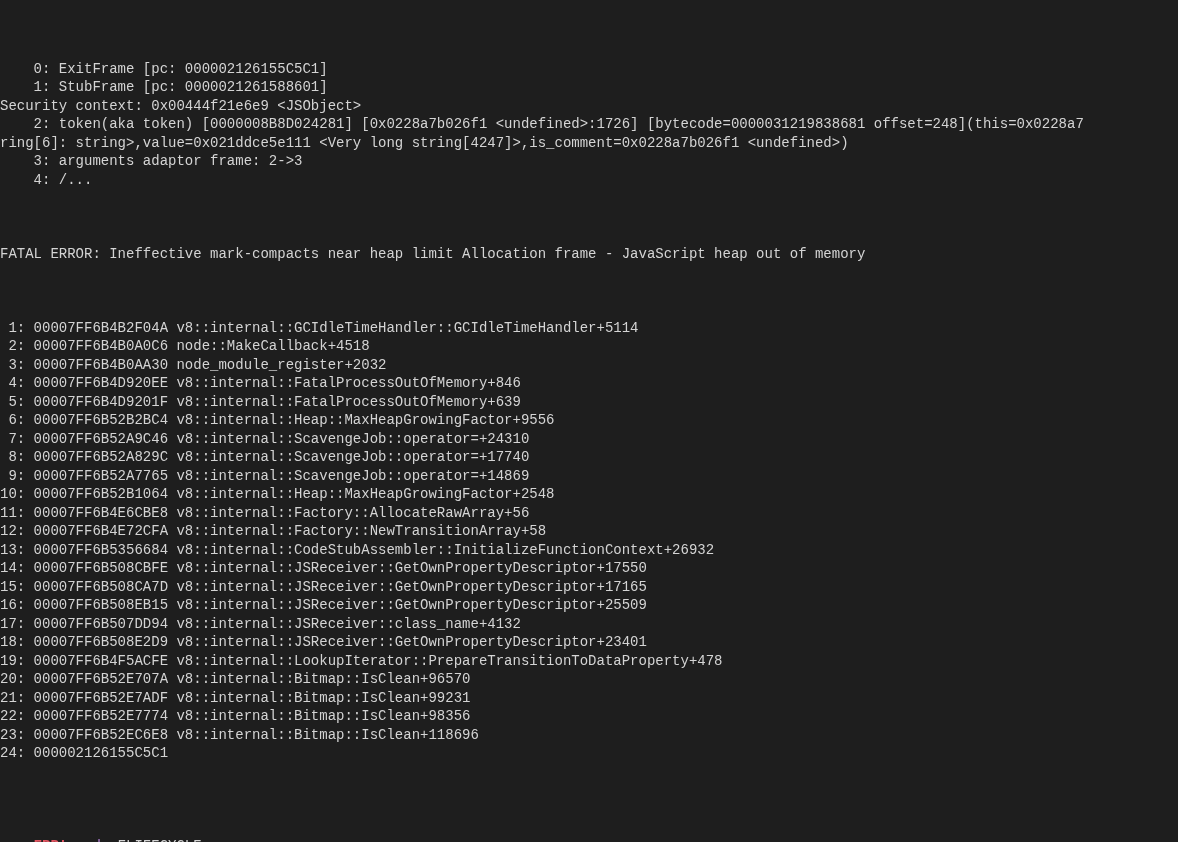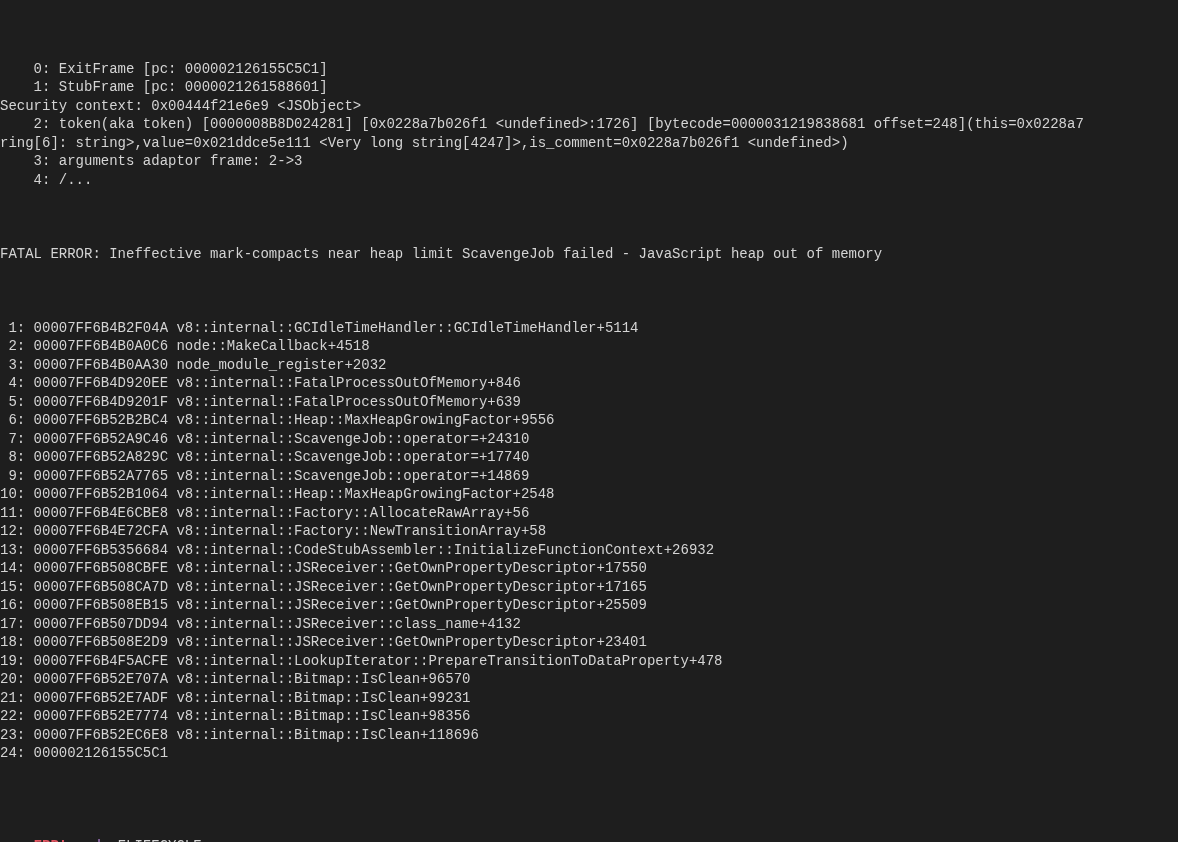--- a/index.html
+++ b/index.html
@@ -22,21 +22,21 @@
   .err{color:#e05561;font-weight:bold;}
   .key{color:#b180d7;}
 </style>
 </head>
 <body>
 
 <div class="terminal">
 
   <div id="preamble-block"><div class="line">    0: ExitFrame [pc: 000002126155C5C1]</div><div class="line">    1: StubFrame [pc: 0000021261588601]</div><div class="line">Security context: 0x00444f21e6e9 &lt;JSObject&gt;</div><div class="line">    2: token(aka token) [0000008B8D024281] [0x0228a7b026f1 &lt;undefined&gt;:1726] [bytecode=0000031219838681 offset=248](this=0x0228a7</div><div class="line">ring[6]: string&gt;,value=0x021ddce5e111 &lt;Very long string[4247]&gt;,is_comment=0x0228a7b026f1 &lt;undefined&gt;)</div><div class="line">    3: arguments adaptor frame: 2-&gt;3</div><div class="line">    4: /...</div><div class="line"></div></div>
 
-  <div class="line">FATAL ERROR: Ineffective mark-compacts near heap limit ScavengeJob failed - JavaScript heap out of memory</div>
+  <div class="line">FATAL ERROR: Ineffective mark-compacts near heap limit Allocation frame - JavaScript heap out of memory</div>
 
   <div id="stack-block"><div class="line"> 1: 00007FF6B4B2F04A v8::internal::GCIdleTimeHandler::GCIdleTimeHandler+5114</div><div class="line"> 2: 00007FF6B4B0A0C6 node::MakeCallback+4518</div><div class="line"> 3: 00007FF6B4B0AA30 node_module_register+2032</div><div class="line"> 4: 00007FF6B4D920EE v8::internal::FatalProcessOutOfMemory+846</div><div class="line"> 5: 00007FF6B4D9201F v8::internal::FatalProcessOutOfMemory+639</div><div class="line"> 6: 00007FF6B52B2BC4 v8::internal::Heap::MaxHeapGrowingFactor+9556</div><div class="line"> 7: 00007FF6B52A9C46 v8::internal::ScavengeJob::operator=+24310</div><div class="line"> 8: 00007FF6B52A829C v8::internal::ScavengeJob::operator=+17740</div><div class="line"> 9: 00007FF6B52A7765 v8::internal::ScavengeJob::operator=+14869</div><div class="line">10: 00007FF6B52B1064 v8::internal::Heap::MaxHeapGrowingFactor+2548</div><div class="line">11: 00007FF6B4E6CBE8 v8::internal::Factory::AllocateRawArray+56</div><div class="line">12: 00007FF6B4E72CFA v8::internal::Factory::NewTransitionArray+58</div><div class="line">13: 00007FF6B5356684 v8::internal::CodeStubAssembler::InitializeFunctionContext+26932</div><div class="line">14: 00007FF6B508CBFE v8::internal::JSReceiver::GetOwnPropertyDescriptor+17550</div><div class="line">15: 00007FF6B508CA7D v8::internal::JSReceiver::GetOwnPropertyDescriptor+17165</div><div class="line">16: 00007FF6B508EB15 v8::internal::JSReceiver::GetOwnPropertyDescriptor+25509</div><div class="line">17: 00007FF6B507DD94 v8::internal::JSReceiver::class_name+4132</div><div class="line">18: 00007FF6B508E2D9 v8::internal::JSReceiver::GetOwnPropertyDescriptor+23401</div><div class="line">19: 00007FF6B4F5ACFE v8::internal::LookupIterator::PrepareTransitionToDataProperty+478</div><div class="line">20: 00007FF6B52E707A v8::internal::Bitmap::IsClean+96570</div><div class="line">21: 00007FF6B52E7ADF v8::internal::Bitmap::IsClean+99231</div><div class="line">22: 00007FF6B52E7774 v8::internal::Bitmap::IsClean+98356</div><div class="line">23: 00007FF6B52EC6E8 v8::internal::Bitmap::IsClean+118696</div><div class="line">24: 000002126155C5C1</div></div>
 
   
   <div class="line"><span class="npm">npm</span> <span class="err">ERR!</span> <span class="key">code</span> <span>ELIFECYCLE</span></div>
 
   
   
 
   

